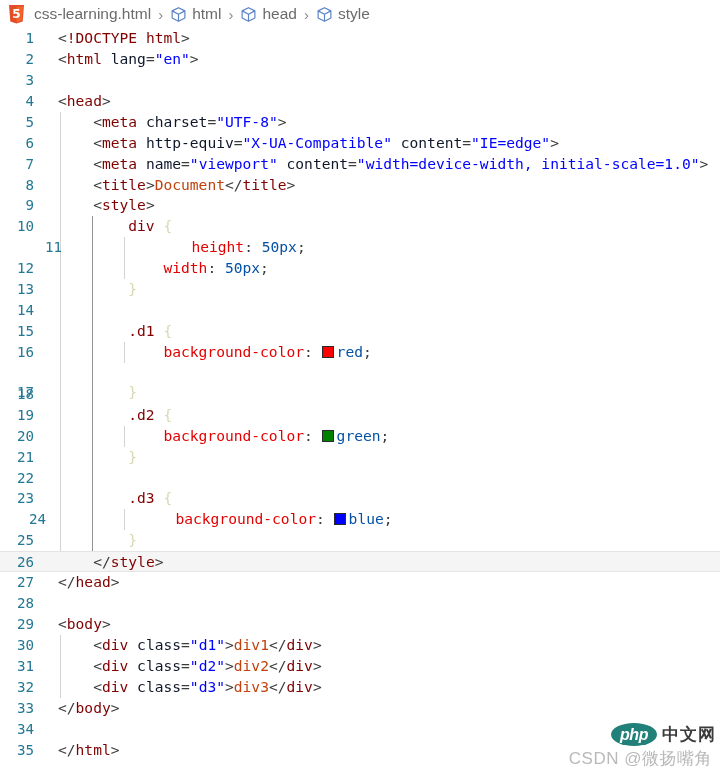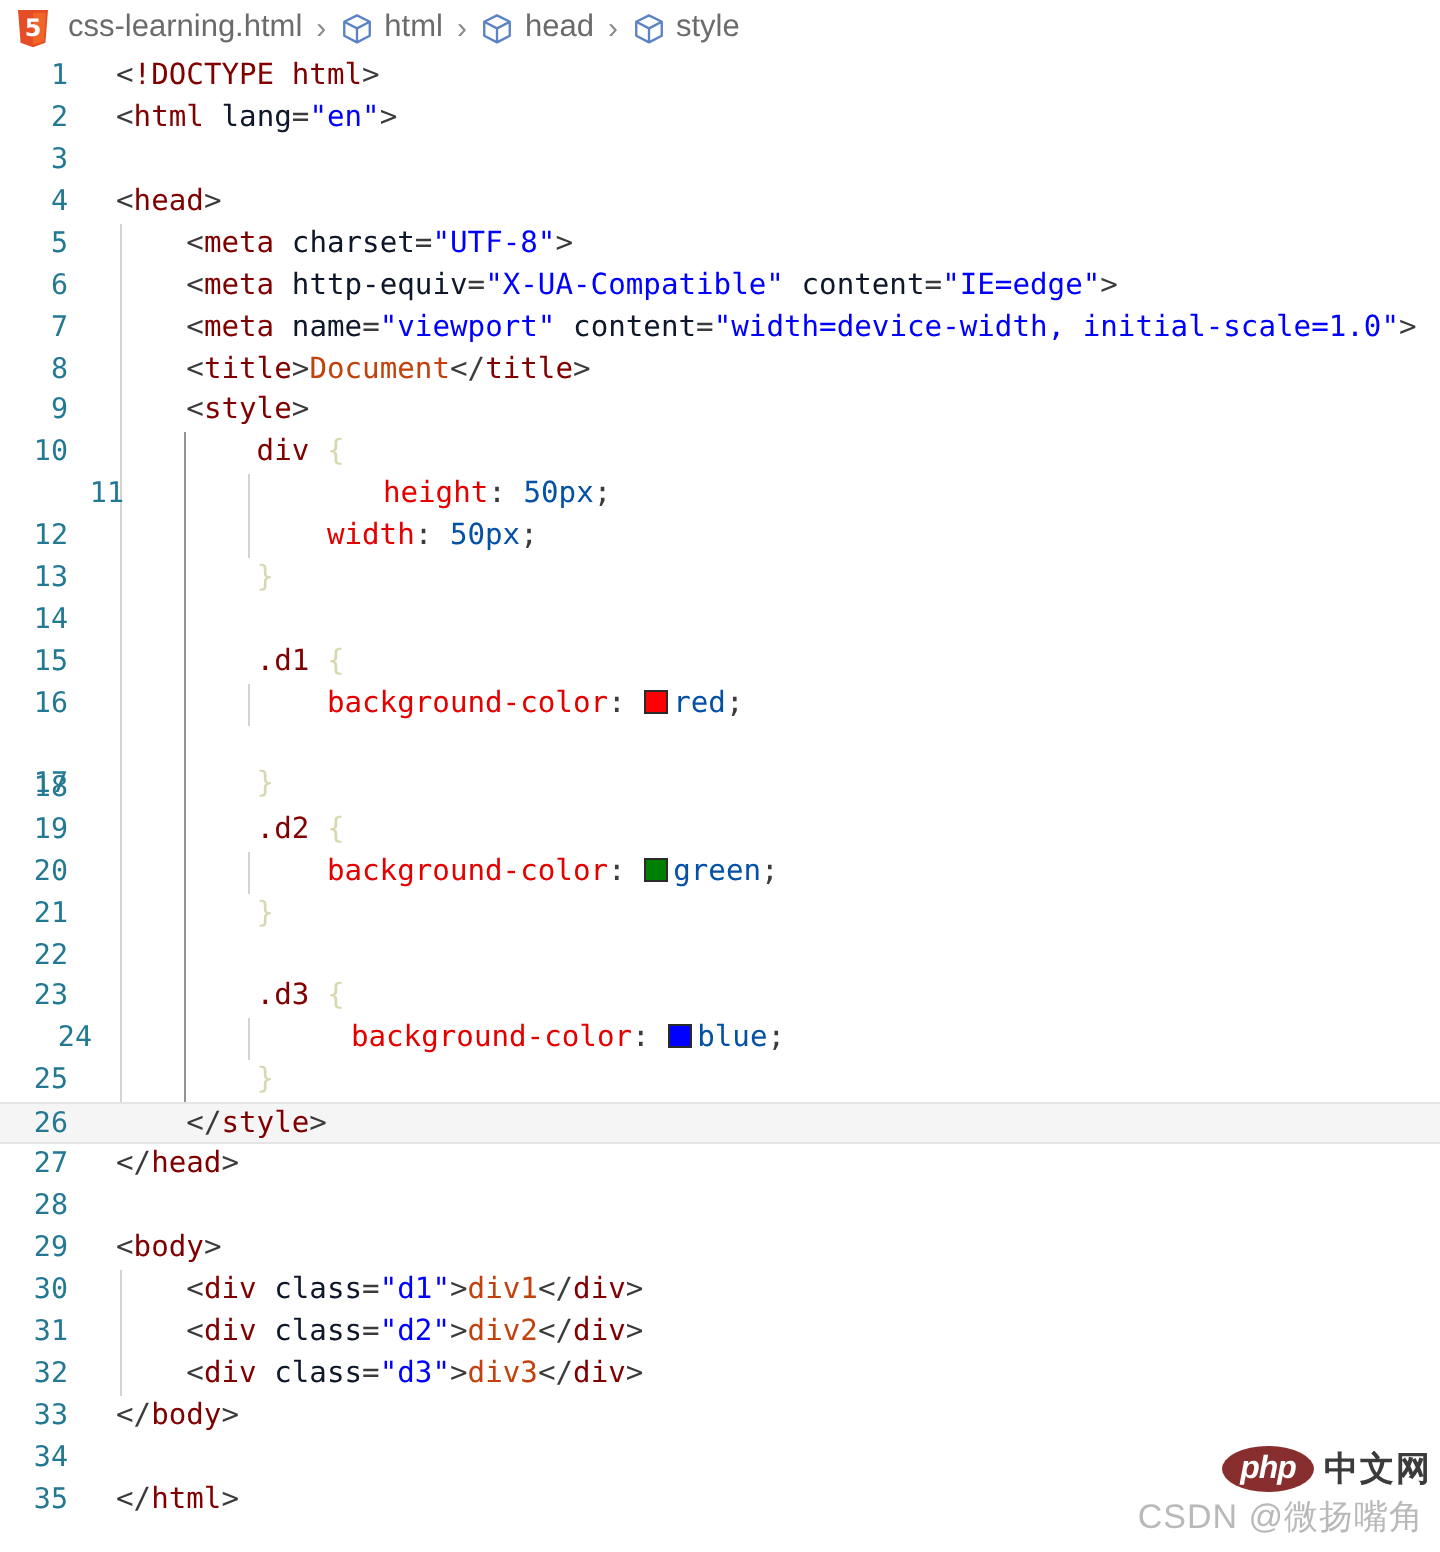--- a/index.html
+++ b/index.html
@@ -131,21 +131,21 @@
     display: flex;
     align-items: center;
     gap: 5px;
     opacity: 0.92;
     user-select: none;
   }
   .php-bubble {
     width: 46px;
     height: 23px;
     border-radius: 50%;
-    background: #7f1d1d;
+    background: #0f766e;
     color: #ffffff;
     font-family: "Liberation Sans", sans-serif;
     font-weight: bold;
     font-size: 16px;
     font-style: italic;
     display: flex;
     align-items: center;
     justify-content: center;
     letter-spacing: -0.5px;
   }

